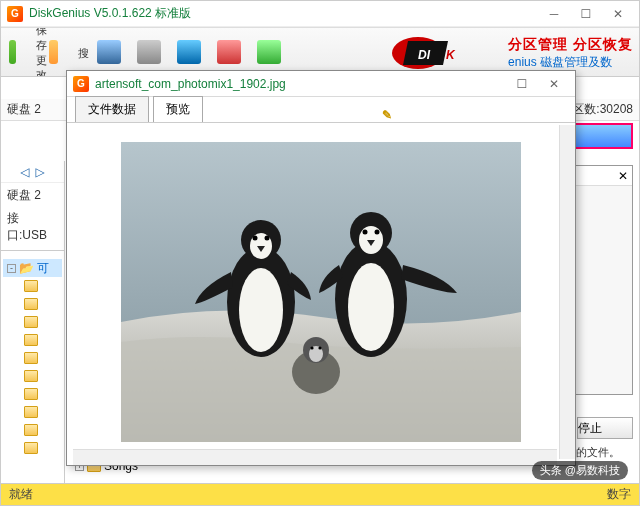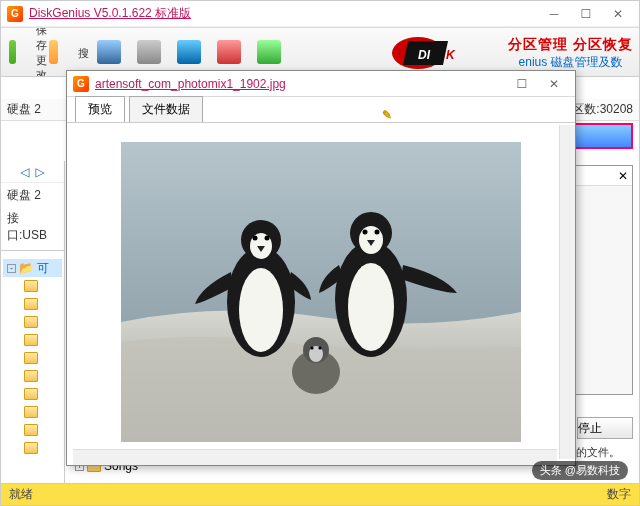--- a/index.html
+++ b/index.html
@@ -1,21 +1,21 @@
 <!DOCTYPE html>
 <html><head>
 <meta charset="utf-8">
 <style>
 * { box-sizing: border-box; margin: 0; padding: 0; font-family: "Microsoft YaHei", sans-serif; font-size: 12px; }
 body { background: #f0f0f0; width: 640px; height: 506px; overflow: hidden; position: relative; }
 
 .main-window { position: absolute; left: 0; top: 0; width: 640px; height: 506px; background: #fff; border: 1px solid #ccc; }
 .titlebar { height: 26px; background: #fff; display: flex; align-items: center; padding: 0 6px; border-bottom: 1px solid #eee; }
 .titlebar .icon { width: 16px; height: 16px; background: linear-gradient(135deg,#f90,#f30); border-radius: 2px; margin-right: 6px; display: inline-flex; align-items: center; justify-content: center; color: #fff; font-weight: bold; font-size: 10px; }
-.titlebar .title { flex: 1; color: #be185d; text-decoration: underline; }
+.titlebar .title { flex: 1; color: #15803d; }
 .win-btns { display: flex; gap: 2px; }
 .win-btn { width: 30px; height: 20px; display: flex; align-items: center; justify-content: center; color: #666; cursor: pointer; }
 
 .menubar { height: 22px; display: flex; align-items: center; padding: 0 4px; gap: 2px; }
 .menu-item { padding: 2px 8px; cursor: pointer; }
 
 .toolbar { height: 50px; background: linear-gradient(#fafafa,#ededed); border-top: 1px solid #ddd; border-bottom: 1px solid #ccc; display: flex; align-items: center; padding: 0 8px; position: relative; overflow: hidden; }
 .tool-btn { width: 40px; height: 44px; display: flex; flex-direction: row; align-items: center; justify-content: center; cursor: pointer; gap: 20px; }
 .tool-ico { width: 24px; height: 24px; border-radius: 3px; }
 .toolbar-label { font-size: 11px; color: #333; margin-top: 2px; }
@@ -107,21 +107,21 @@
     <div class="tool-btn">
         <div class="tool-ico" style="background:linear-gradient(#9f9,#3a3)"></div>
       </div>
     <div class="banner">
       <svg viewBox="0 0 120 40">
           <ellipse cx="30" cy="20" rx="26" ry="16" fill="#c00"></ellipse>
           <path d="M20 8 L60 8 L55 32 L15 32 Z" fill="#111"></path>
           <text x="30" y="26" fill="#fff" font-size="16" font-style="italic" font-weight="bold">DI</text>
           <text x="58" y="26" fill="#c00" font-size="16" font-style="italic" font-weight="bold">K</text>
         </svg>
-      <div style="text-align:center">
+      <div style="text-align:left">
         <div class="banner-text">分区管理 分区恢复</div>
         <div style="color:#06c;font-size:12px">enius 磁盘管理及数</div>
       </div>
     </div>
   </div>
 
   <div class="subbar" style="margin-top:22px">
     <span>硬盘 2</span>
     <div class="subbar-right">
       <span>63</span>
@@ -249,22 +249,22 @@
 <div class="preview-window">
   <div class="titlebar">
     <span class="icon">G</span>
     <span class="title">artensoft_com_photomix1_1902.jpg</span>
     <div class="win-btns">
       <div class="win-btn">☐</div>
       <div class="win-btn">✕</div>
     </div>
   </div>
   <div class="pv-tabs">
+    <div class="tab">文件数据</div>
     <div class="tab active">预览</div>
-    <div class="tab">文件数据</div>
     <div class="pv-status">
       <span style="color:#c90">✎</span>
     </div>
   </div>
   <div class="pv-body">
     <div class="pv-img">
       <svg viewBox="0 0 400 300" width="400" height="300">
         <defs>
           <linearGradient id="sky" x1="0" y1="0" x2="0" y2="1">
               <stop offset="0" stop-color="#b6c5cc"></stop>

